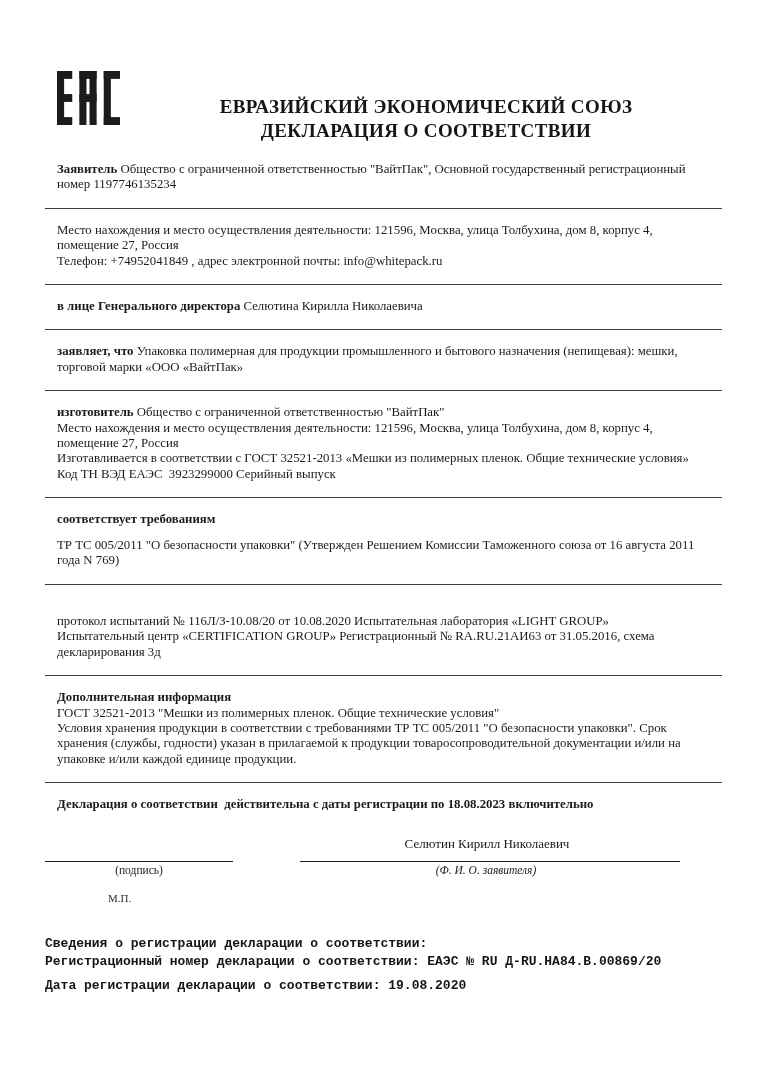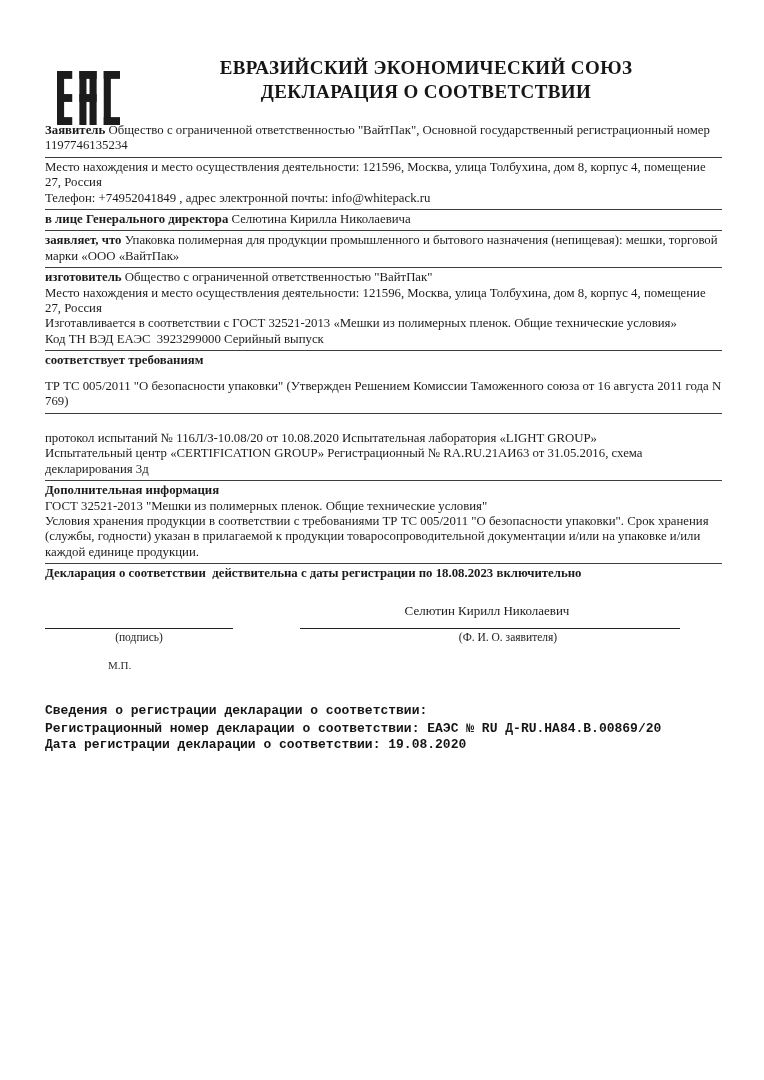--- a/index.html
+++ b/index.html
@@ -8,58 +8,59 @@
     width:764px; height:1080px;
     background:#ffffff;
     font-family:"Liberation Serif", serif;
     color:#1b1b1b;
     overflow:hidden;
   }
   
   .eac-logo { position:absolute; left:57px; top:71px; width:63px; height:54px; }
   
   .titles {
-    padding:56px 42px 0 130px;
+    padding:78px 42px 0 130px;
     text-align:center;
     font-weight:bold;
     font-size:19px;
     line-height:24px;
     letter-spacing:0.4px;
     color:#161616;
+    margin-top:17px;
   }
   
   .doc {
     margin:17px 42px 0 45px;
     font-size:12.8px;
     line-height:15.4px;
   }
-  .doc .row { margin:0; padding:2px 0 3px 0; white-space:pre-wrap; }
+  .doc .row { margin:12px; padding:2px 0 3px 0; white-space:pre-wrap; }
   .doc .lbl { font-weight:bold; }
   .rule { border:0; border-top:1.6px solid #3d3d3d; margin:0; height:0; }
   .req-text { margin-top:10px; display:inline-block; }
   .validity { font-weight:bold; }
   
   .sig { position:relative; height:92px; margin:10px 42px 0 45px; font-size:13px; }
   .sig-name { position:absolute; left:252px; top:8px; width:380px; text-align:center; }
   .sig-line { position:absolute; top:33px; border-top:1px solid #222; height:0; }
   .sig-line-left  { left:0; width:188px; }
   .sig-line-right { left:255px; width:380px; }
   .sig-cap { position:absolute; top:36px; text-align:center; font-size:11.5px; color:#222; }
   .sig-cap-left  { left:0; width:188px; }
-  .sig-cap-right { left:273px; width:380px; }
+  .sig-cap-right { left:251px; width:380px;font-style:italic; }
   .stamp {
     position:absolute; left:63px; top:64px;
     font-family:Liberation Serif, serif;
     font-size:11px; color:#2e2e2e;
   }
   
   .reg { margin:16px 42px 0 45px; font-size:13px; font-weight:bold; color:#151515; }
   .reg p { margin:0; white-space:pre-wrap;font-family:Liberation Mono, monospace; }
   .reg .reg-heading { margin-bottom:3px; }
-  .reg .reg-number  { margin-bottom:1px; }
+  .reg .reg-number  { margin-bottom:9px; }
 </style>
 </head>
 <body>
 
 <div class="page">
 
   <div class="eac-logo">
     <svg viewBox="0 0 62 48" width="63" height="54" preserveAspectRatio="none">
       <g fill="#1c1c1c">
 

